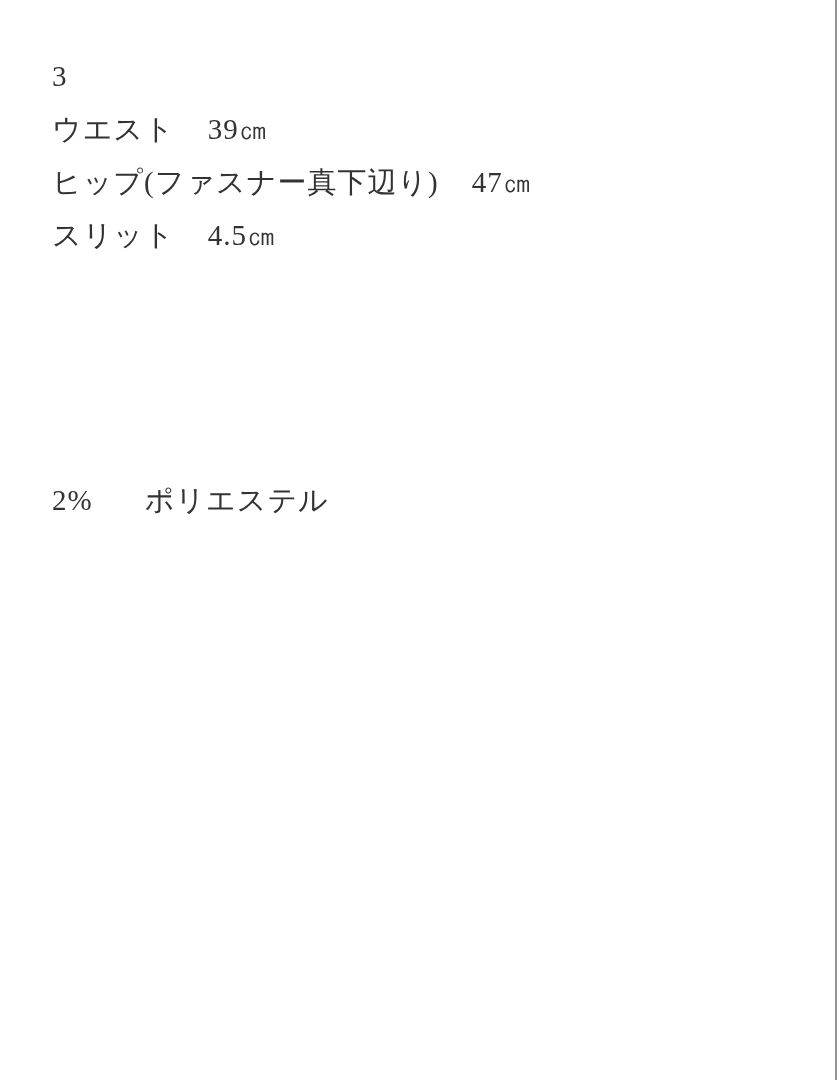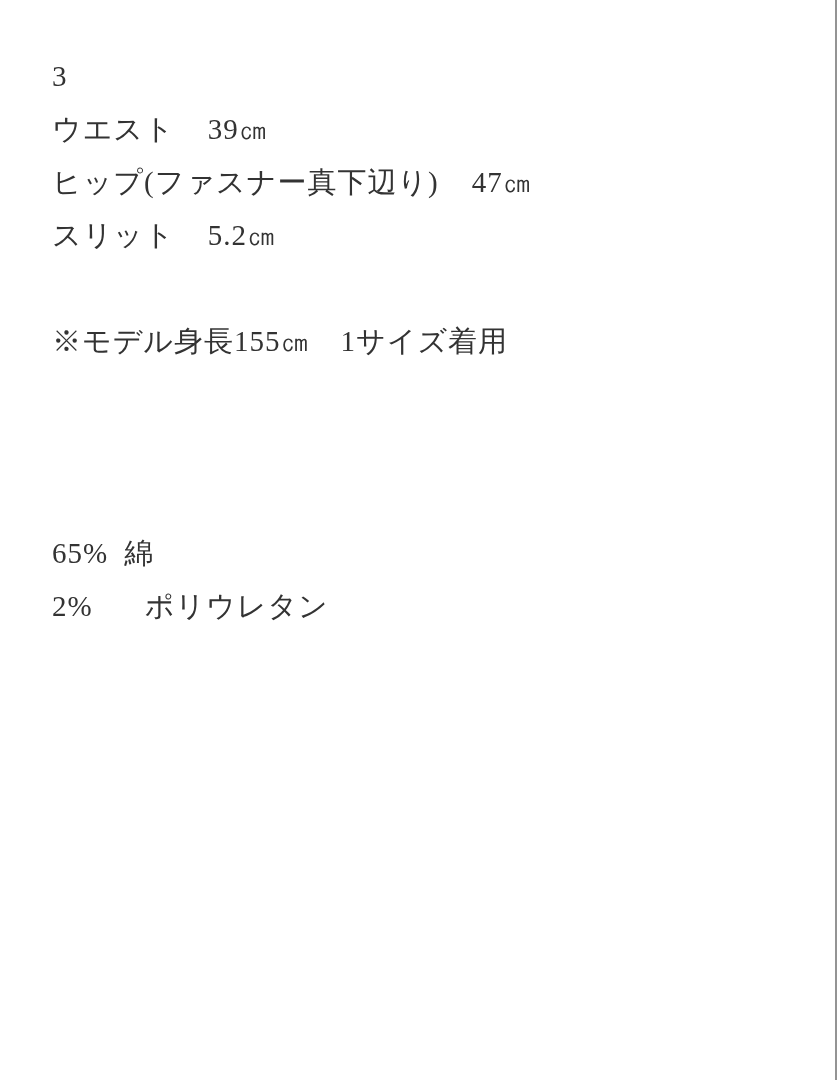--- a/index.html
+++ b/index.html
@@ -55,35 +55,33 @@
   <div class="content">
 
     <div class="line">3</div>
 
 
     <div class="line"><span>ウエスト</span><span class="sp sp-measure"></span><span>39㎝</span></div>
 
 
     <div class="line"><span>ヒップ(ファスナー真下辺り)</span><span class="sp sp-measure"></span><span>47㎝</span></div>
 
-    <div class="line"><span>スリット</span><span class="sp sp-measure"></span><span>5.2㎝</span></div>
+    <div class="line"><span>スリット</span><span class="sp sp-measure"></span><span>4.5㎝</span></div>
 
     <div class="line blank"></div>
 
 
-    <div class="line">※モデル身長155㎝　1サイズ着用</div>
 
     <div class="line blank"></div>
     <div class="line blank"></div>
 
 
     <div class="line blank"></div>
 
-    <div class="line"><span>65%</span><span class="sp sp-m1"></span><span>綿</span></div>
 
 
-    <div class="line"><span>2%</span><span class="sp sp-m3"></span><span>ポリウレタン</span></div>
+    <div class="line"><span>2%</span><span class="sp sp-m3"></span><span>ポリエステル</span></div>
 
   </div>
 
   <div class="right-divider"></div>
 
 </div>
 
 </body></html>

